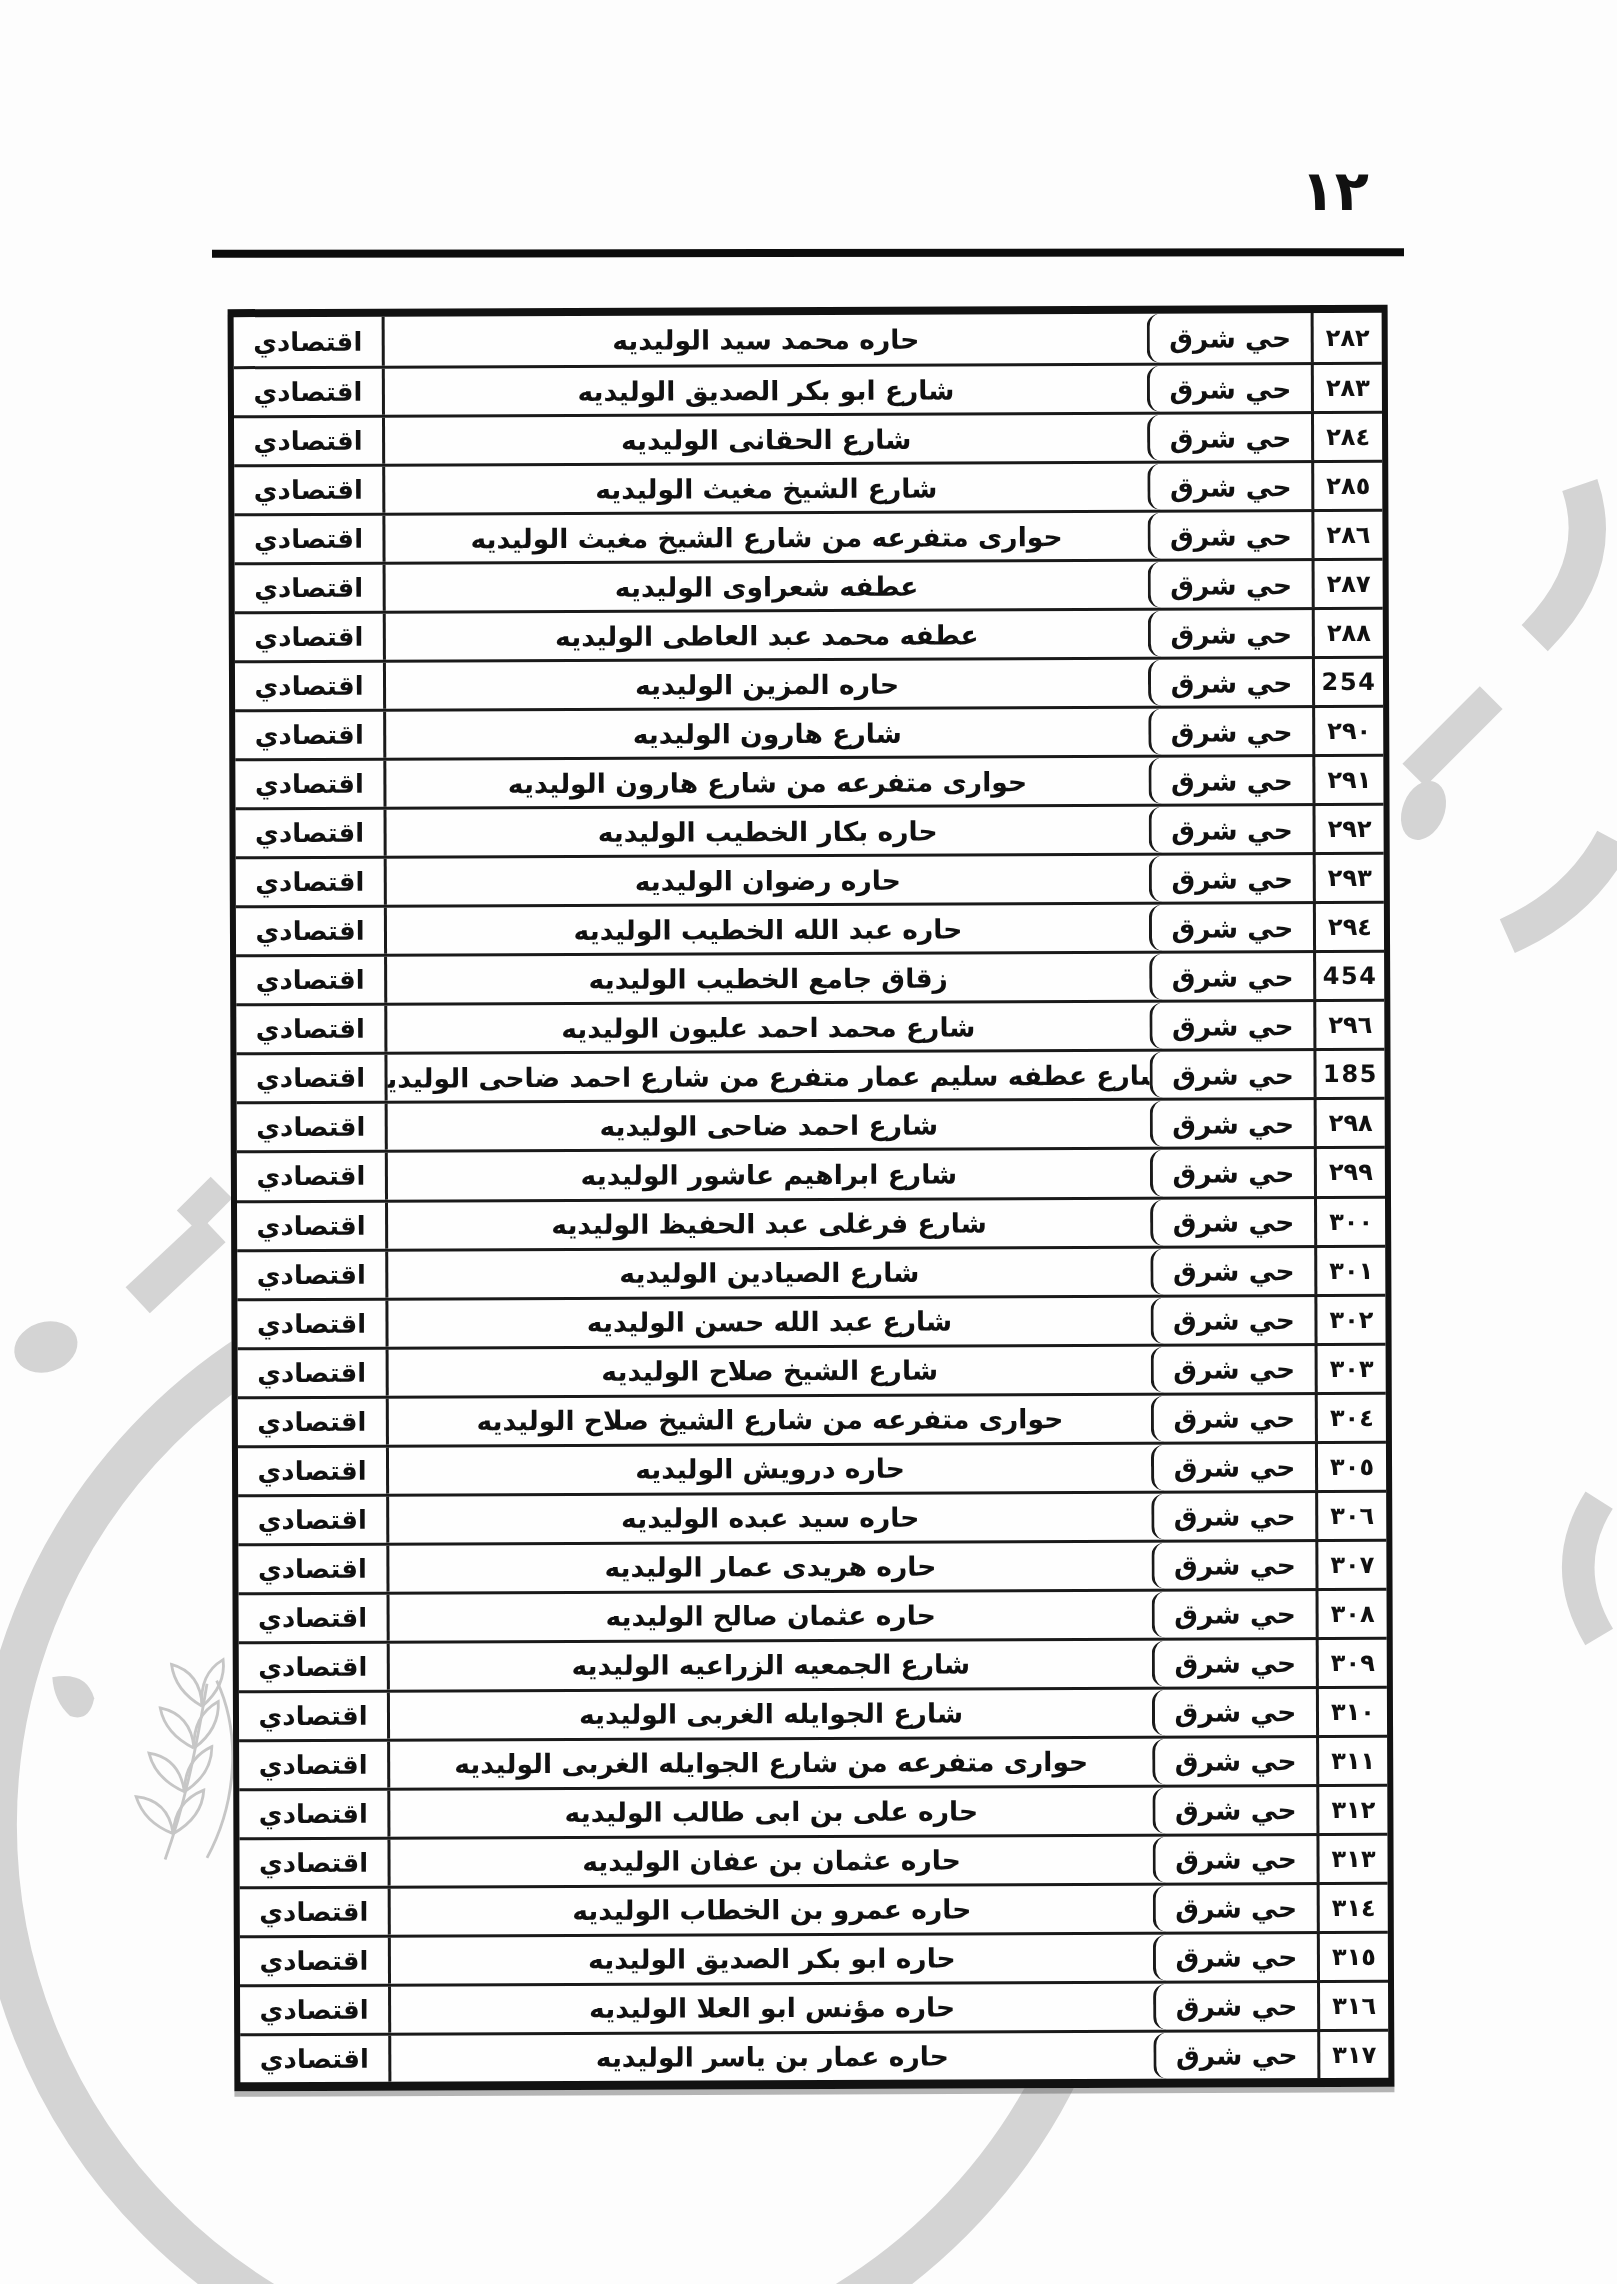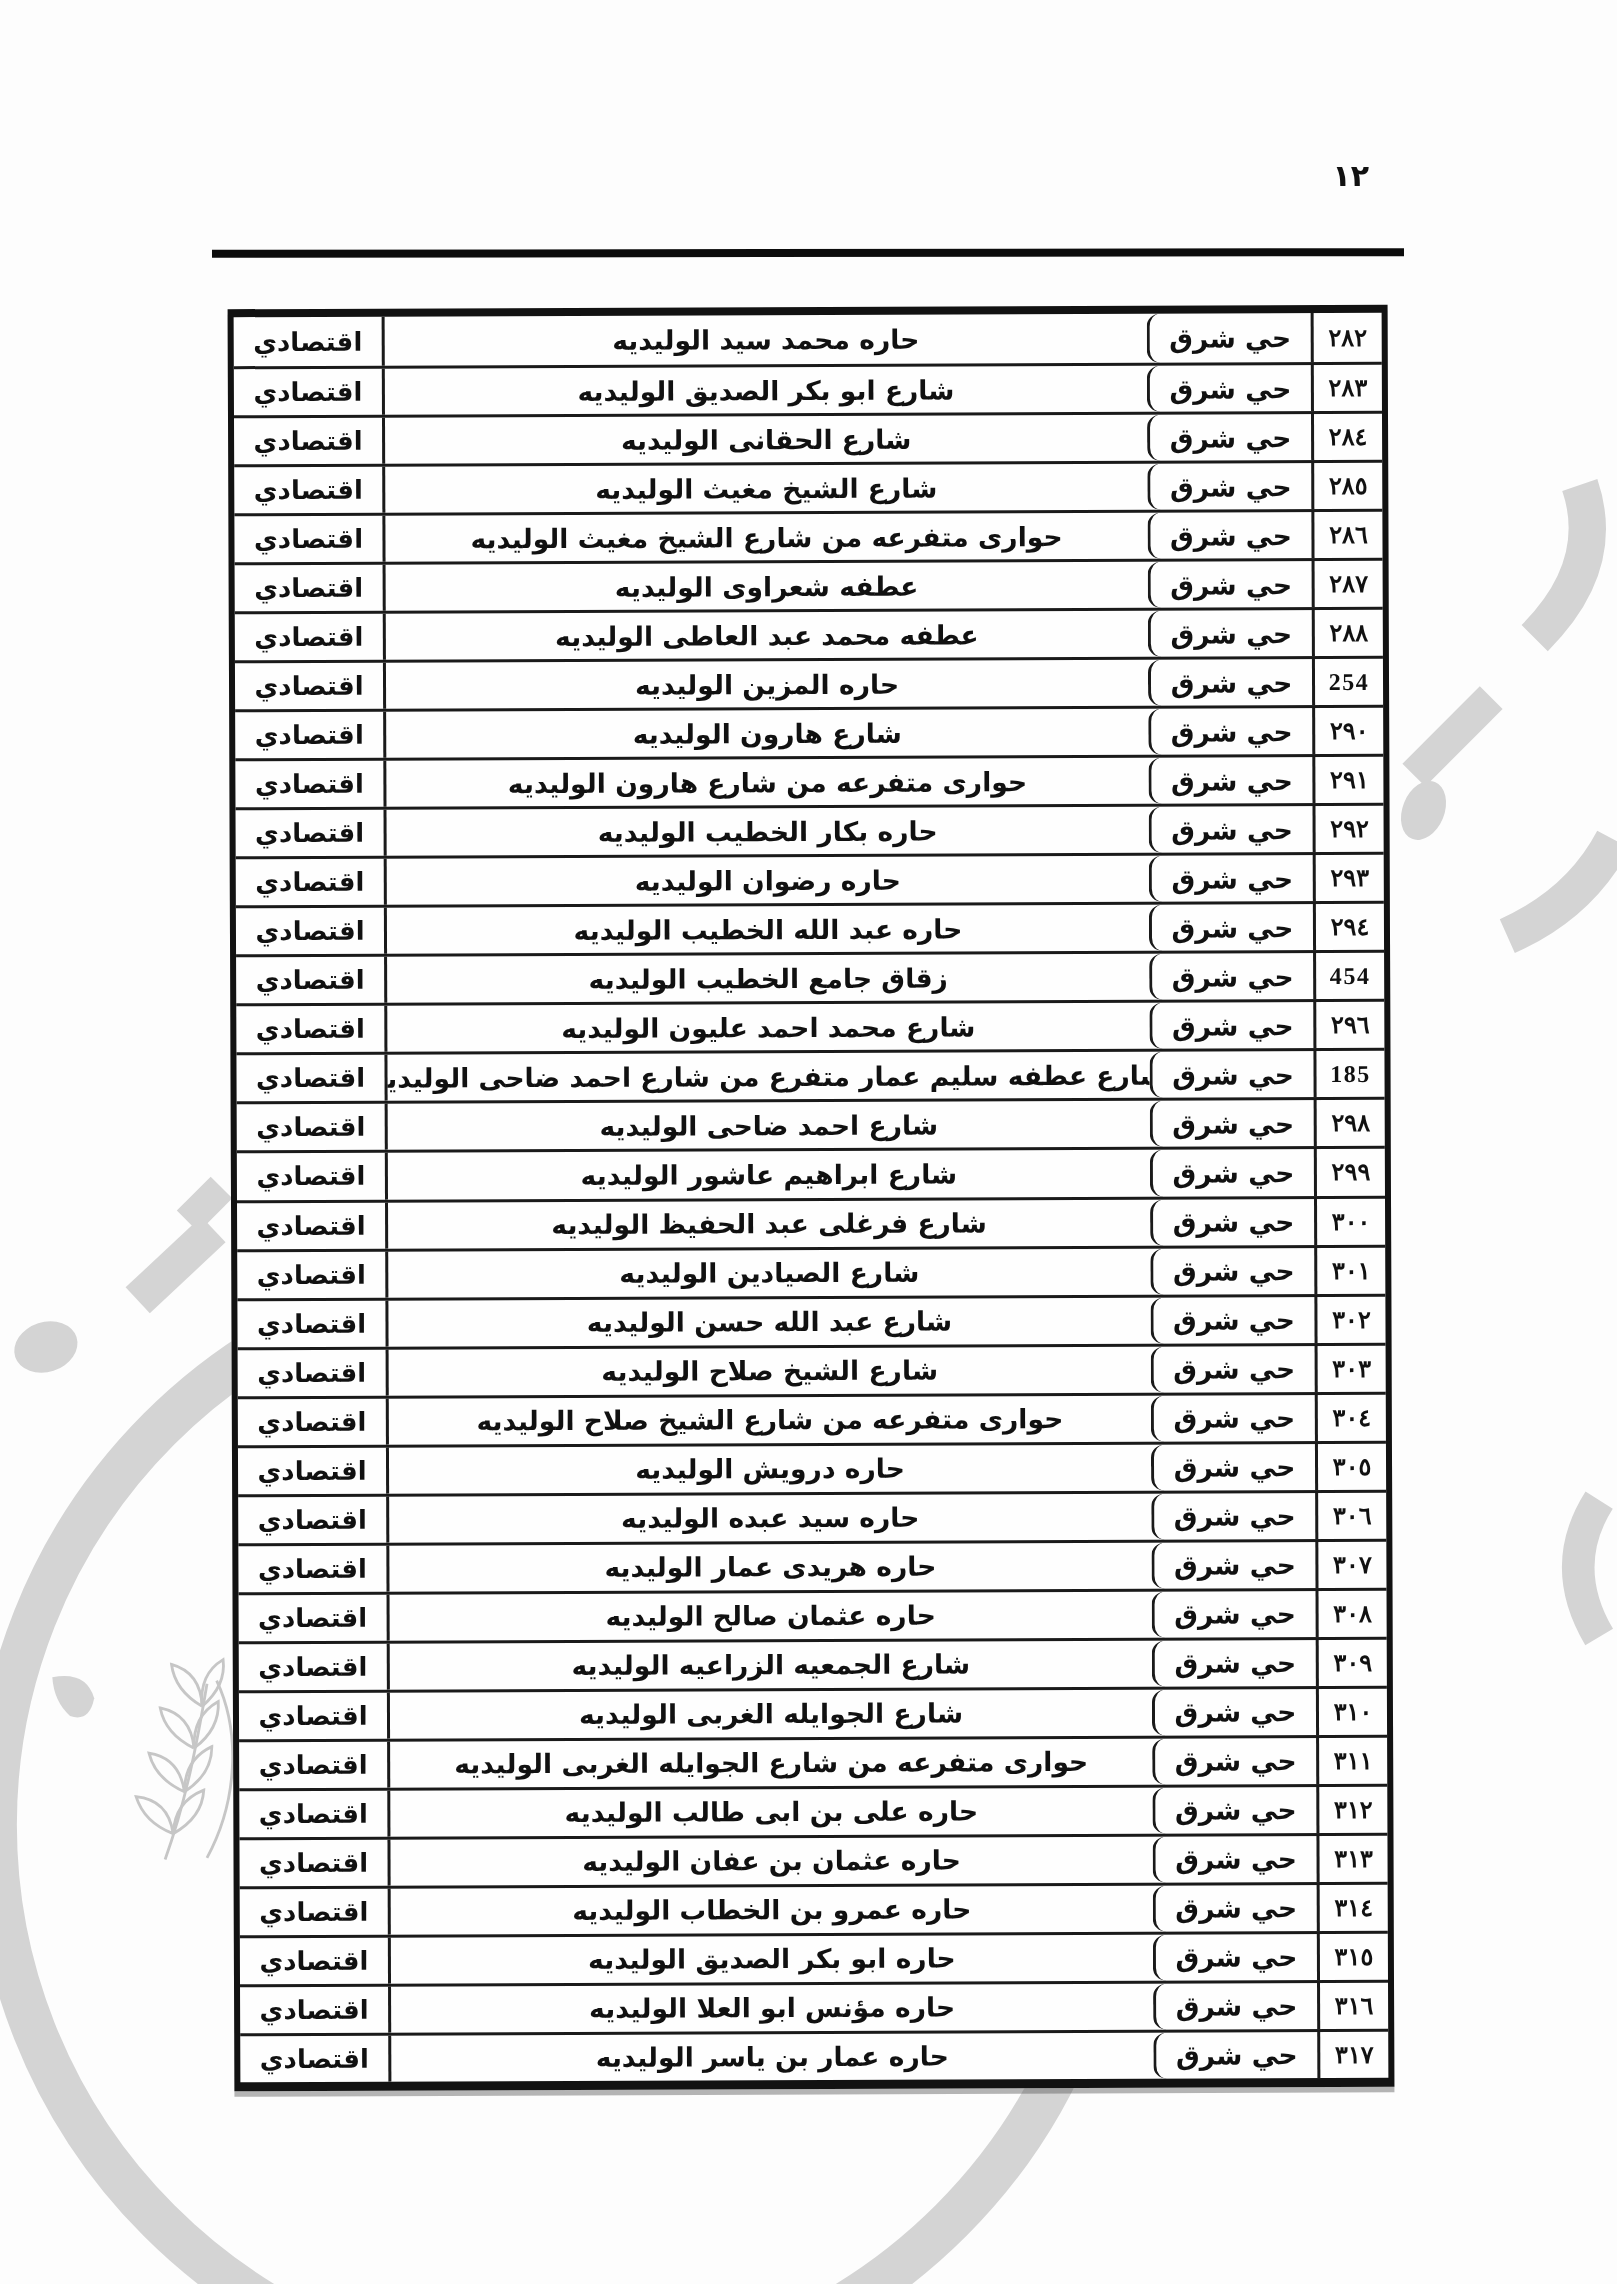--- a/index.html
+++ b/index.html
@@ -24,21 +24,21 @@
     top: 158px;
     right: 248px;
     display: flex;
     align-items: baseline;
     gap: 37px;
     font-weight: 700;
     white-space: nowrap;
     z-index: 3;
   }
   .page-number {
-    font-size: 30px;
+    font-size: 56px;
     letter-spacing: 4.8px;
   }
   .page-title {
     font-size: 38px;
   }
   .header-rule {
     position: absolute;
     top: 249px;
     left: 213px;
     width: 1192px;
@@ -85,21 +85,21 @@
   .cell {
     display: flex;
     align-items: center;
     justify-content: center;
     border-inline-end: 3.2px solid #1a1a1a; 
     font-weight: 700;
     overflow: hidden;
     white-space: nowrap;
   }
   .cell:last-child { border-inline-end: none; }
-  .c-no      { font-size: 24px; letter-spacing: 1.6px; font-family: Liberation Serif, serif; }
+  .c-no      { font-size: 24px; letter-spacing: 1.6px; }
   .c-district{ font-size: 26.6px; border-radius: 13px; }
   .c-street  { font-size: 26.6px; }
   .c-class   { font-size: 26px; }
 </style>
 </head>
 <body>
 
 <div class="page">
 
   <svg class="watermark" width="1618" height="2284" viewBox="0 0 2008 2835" xmlns="http://www.w3.org/2000/svg">

